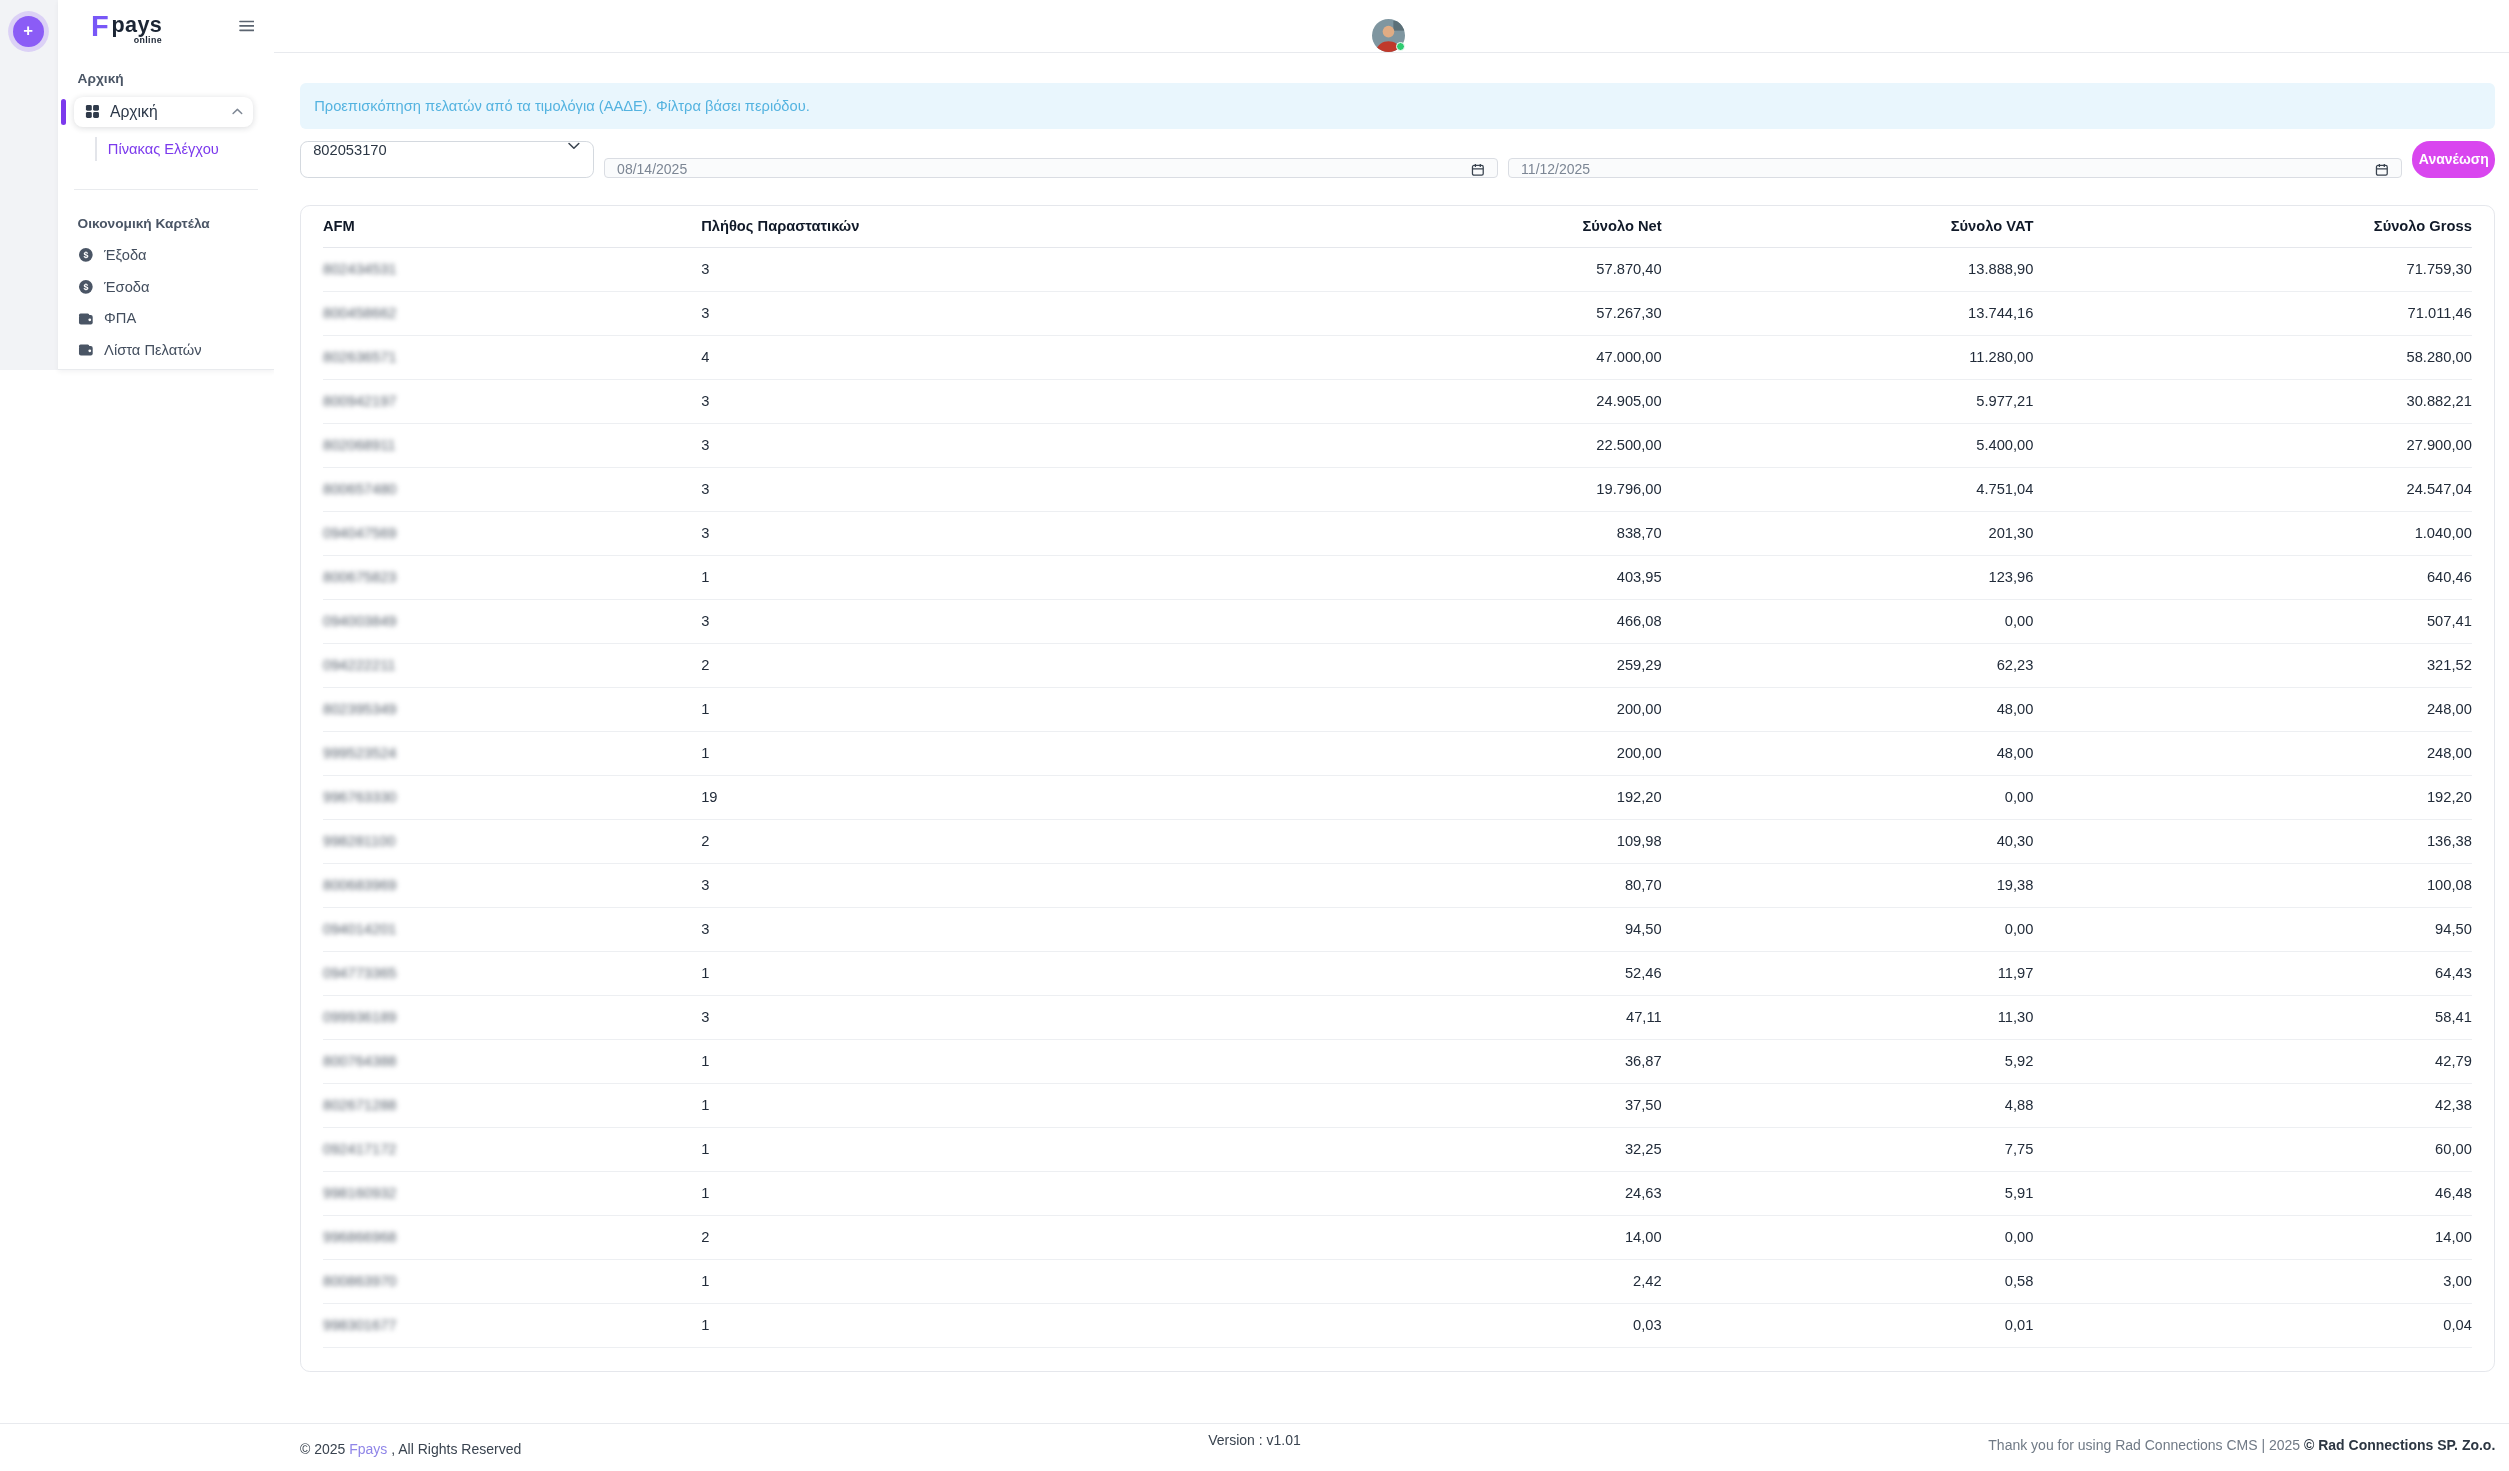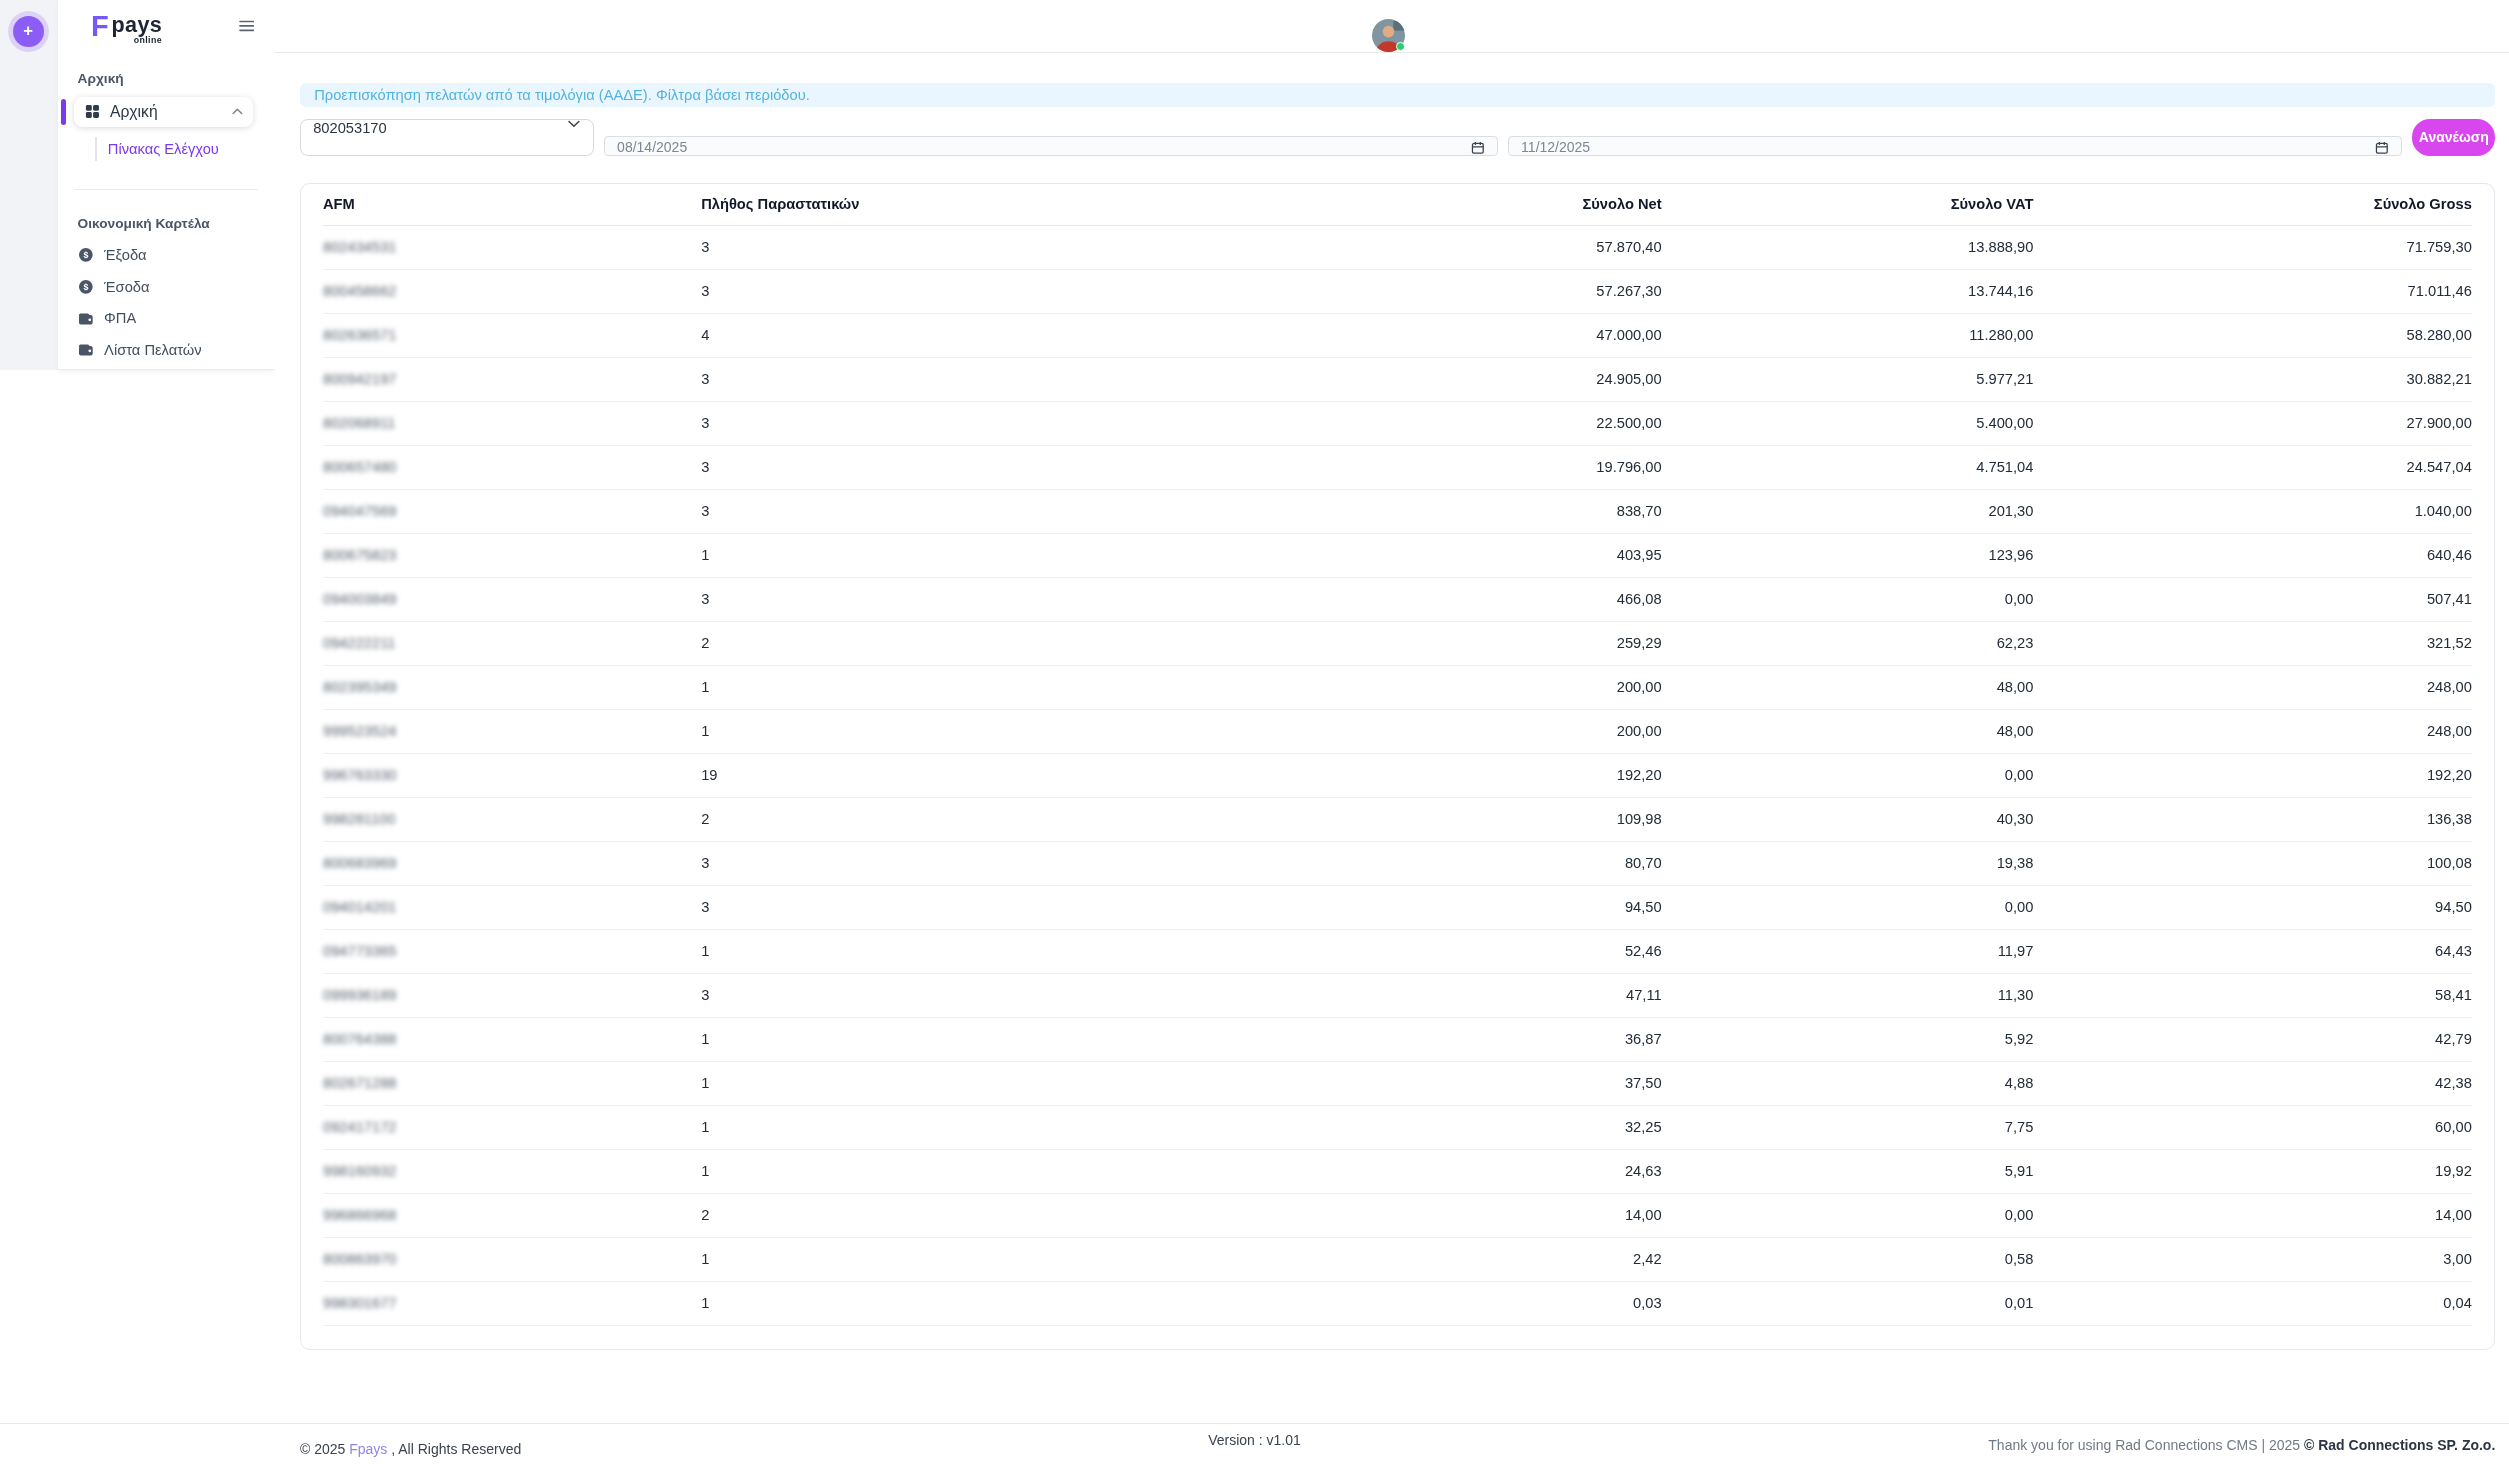--- a/index.html
+++ b/index.html
@@ -74,21 +74,21 @@
   .icon-btn { position:relative; background:none; border:none; cursor:pointer; display:flex; align-items:center; }
   .badge-dot { position:absolute; top:-2.9px; right:-2px; width:7.8px; height:7.8px; border-radius:50%; background:#2ecc71; border:1.5px solid #fff; }
   .avatar { position:relative; width:33px; height:33px; cursor:pointer; }
   .avatar-img { width:33px; height:33px; border-radius:50%; overflow:hidden; display:block; }
   .avatar .status-dot { position:absolute; right:0px; bottom:1px; width:8.8px; height:8.8px; border-radius:50%; background:#2ecc71; border:1.5px solid #fff; }
 
   
   .main { position:absolute; left:274px; top:53px; right:0; bottom:48px; background:#fff; }
 
   .alert {
-    margin:30px 13.7px 0 25.5px; height:24px; background:#e9f6fd; border-radius:5.9px;
+    margin:30px 13.7px 0 25.5px; height:46px; background:#e9f6fd; border-radius:5.9px;
     display:flex; align-items:center; padding:0 14.7px; color:#54b3e0; font-size:14.7px;
   }
 
   .filters { display:flex; gap:10.8px; margin:11.8px 13.7px 0 25.5px; height:37px; }
   .select-box {
     width:294px; border:1px solid #d4d9df; border-radius:7.8px; background:#fff;
     display:flex; align-items:flex-start; padding:0 12.7px; font-size:14.7px; color:#2b3644; cursor:pointer;
   }
   .select-box .caret { margin-left:auto; display:flex; }
   .date-box {
@@ -434,21 +434,21 @@
             <td>1</td>
             <td class="num">32,25</td>
             <td class="num">7,75</td>
             <td class="num">60,00</td>
           </tr>
           <tr>
             <td><span class="blurred">998160932</span></td>
             <td>1</td>
             <td class="num">24,63</td>
             <td class="num">5,91</td>
-            <td class="num">19,92</td>
+            <td class="num">46,48</td>
           </tr>
           <tr>
             <td><span class="blurred">996866968</span></td>
             <td>2</td>
             <td class="num">14,00</td>
             <td class="num">0,00</td>
             <td class="num">14,00</td>
           </tr>
           <tr>
             <td><span class="blurred">800863970</span></td>

